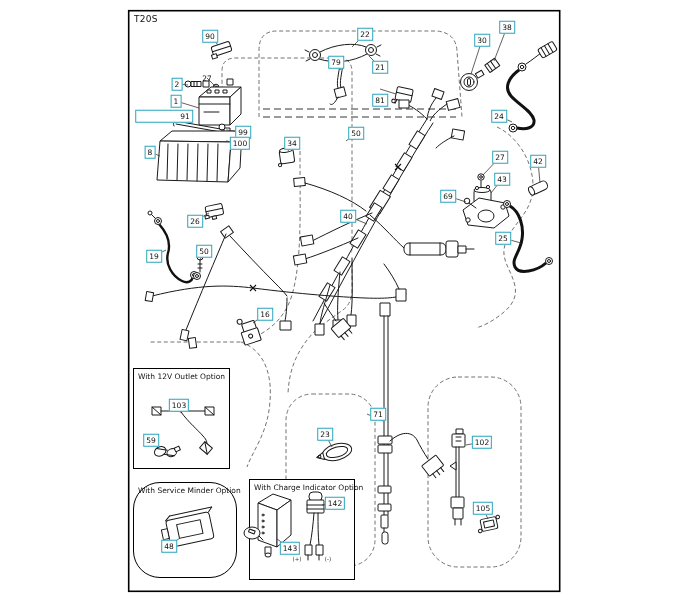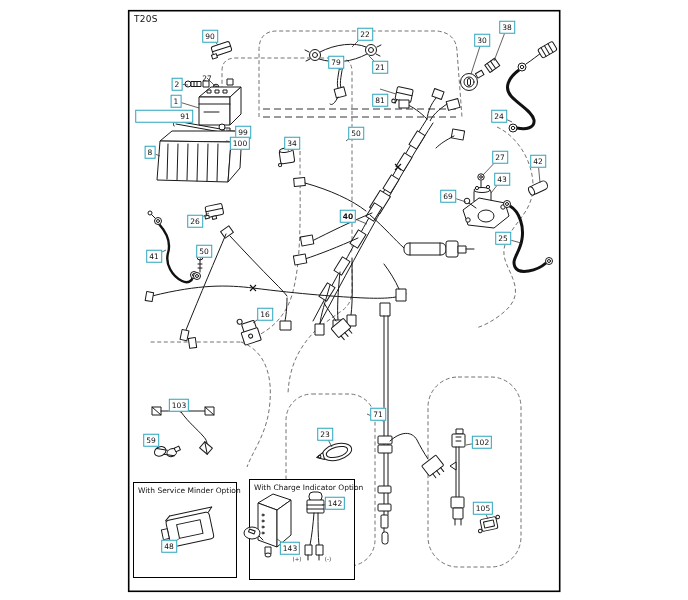--- a/index.html
+++ b/index.html
@@ -327,21 +327,24 @@
 
     <g transform="rotate(-12 489 524)">
       <rect class="inkf" x="481" y="518" width="16" height="12" rx="2"></rect>
       <rect class="inkf" x="484" y="521" width="10" height="6"></rect>
       <circle class="inkf" cx="479" cy="529" r="1.8"></circle>
       <circle class="inkf" cx="499" cy="519" r="1.8"></circle>
     </g>
   </svg>
 
   <div id="optbox-layer">
-      <div class="optbox" style="left: 133px; top: 482px; width: 104px; height: 96px;">
+      <div class="optbox" style="left: 133px; top: 368px; width: 97px; height: 101px;">
+        <span class="opt-title">With 12V Outlet Option</span>
+      </div>
+      <div class="optbox" style="left: 133px; top: 482px; width: 104px; height: 96px; border-radius: 27px;">
         <span class="opt-title">With Service Minder Option</span>
       </div>
       <div class="optbox" style="left: 249px; top: 479px; width: 106px; height: 101px;">
         <span class="opt-title">With Charge Indicator Option</span>
       </div>
     </div>
 
   <svg id="art-over" class="layer" width="688" height="600" viewBox="0 0 688 600">
 
     <g>
@@ -457,22 +460,22 @@
       <div class="callout" style="left: 482px; top: 40px;">30</div>
       <div class="callout" style="left: 507px; top: 27px;">38</div>
       <div class="callout" style="left: 499px; top: 116px;">24</div>
       <div class="callout" style="left: 356px; top: 133px;">50</div>
       <div class="callout" style="left: 500px; top: 157px;">27</div>
       <div class="callout" style="left: 538px; top: 161px;">42</div>
       <div class="callout" style="left: 502px; top: 179px;">43</div>
       <div class="callout" style="left: 448px; top: 196px;">69</div>
       <div class="callout" style="left: 503px; top: 238px;">25</div>
       <div class="callout" style="left: 195px; top: 221px;">26</div>
-      <div class="callout" style="left: 348px; top: 216px; font-weight: bold;">40</div>
-      <div class="callout" style="left: 154px; top: 256px;">41</div>
+      <div class="callout" style="left: 348px; top: 216px;">40</div>
+      <div class="callout" style="left: 154px; top: 256px;">19</div>
       <div class="callout" style="left: 204px; top: 251px;">50</div>
       <div class="callout" style="left: 265px; top: 314px;">16</div>
       <div class="callout" style="left: 325px; top: 434px;">23</div>
       <div class="callout" style="left: 378px; top: 414px;">71</div>
       <div class="callout" style="left: 482px; top: 442px;">102</div>
       <div class="callout" style="left: 483px; top: 508px;">105</div>
       <div class="callout" style="left: 179px; top: 405px;">103</div>
       <div class="callout" style="left: 151px; top: 440px;">59</div>
       <div class="callout" style="left: 169px; top: 546px;">48</div>
       <div class="callout" style="left: 335px; top: 503px;">142</div>

